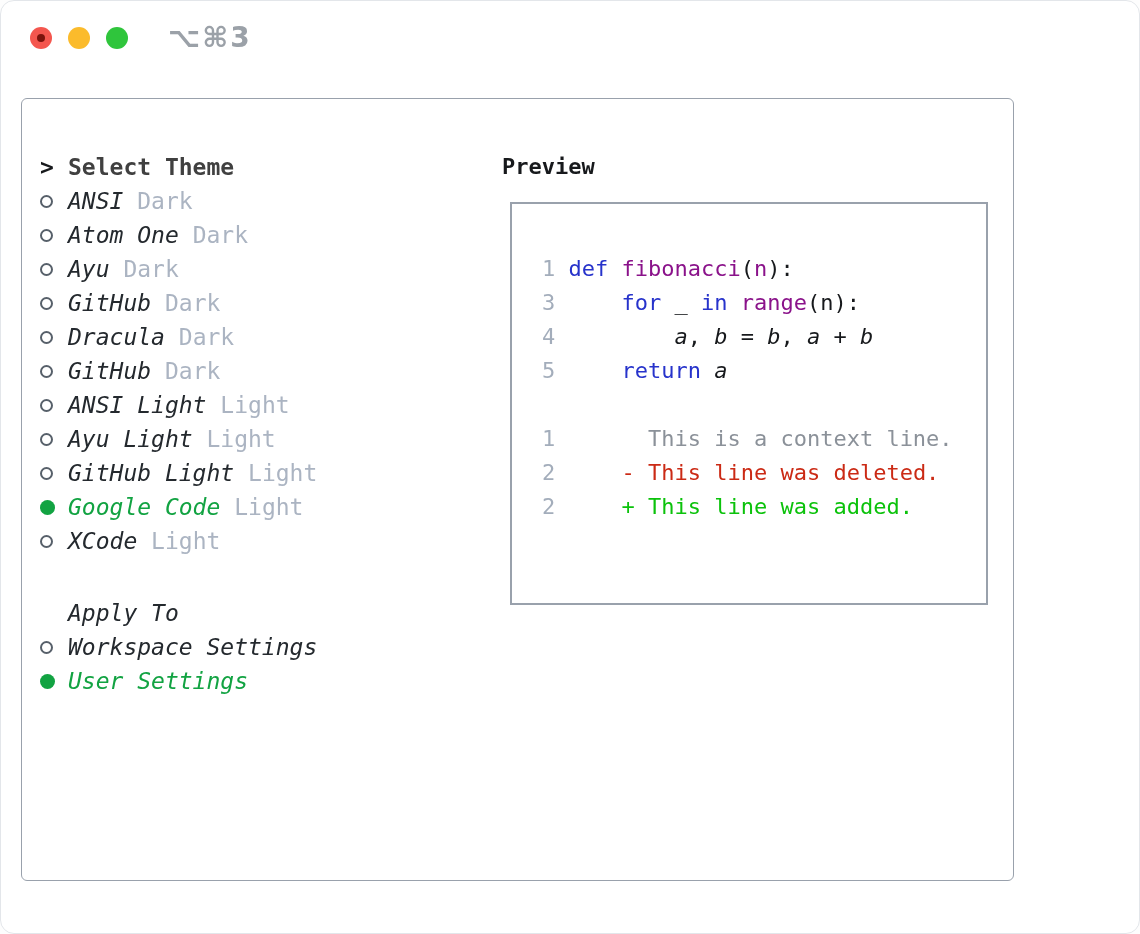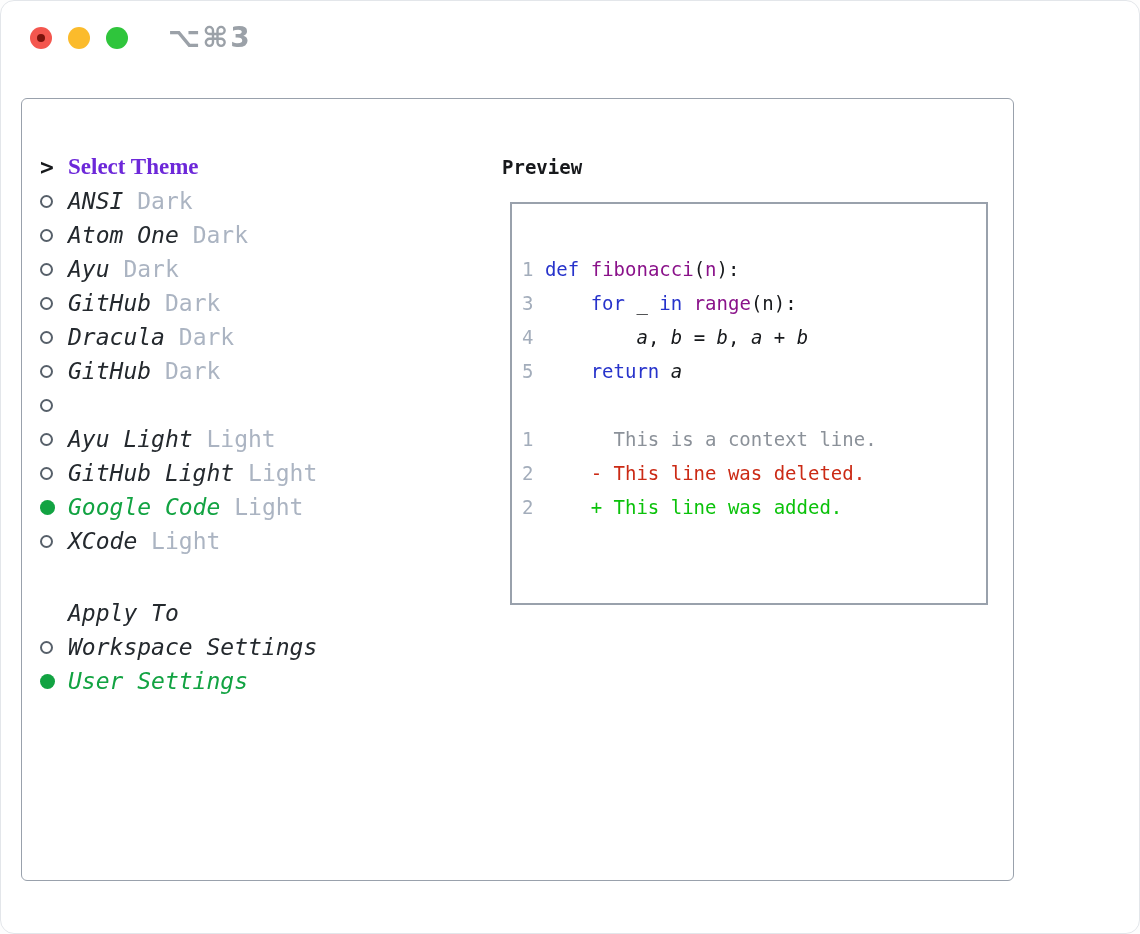--- a/index.html
+++ b/index.html
@@ -23,37 +23,37 @@
   
   .panel{
     position:absolute;left:20px;top:97px;width:993px;height:783px;
     border:1.5px solid var(--panel-border,#99a1ac);border-radius:6px;
     box-sizing:border-box;background:#fff;
   }
   .left-col{position:absolute;left:18px;top:51px;font-size:23px;line-height:34px;}
   .row{display:flex;align-items:center;height:34px;white-space:pre;}
   .marker{width:28px;flex:none;display:flex;align-items:center;}
   .caret{font-weight:bold;color:#17191c;}
-  .bold{font-weight:bold;color:#6d28d9;font-family:Liberation Serif, serif;}
+  .bold{font-weight:bold;color:#404040;}
   .row-label{color:var(--text-primary,#24292e);font-style:italic;}
   .labelwrap{white-space:pre;}
   .variant{color:var(--text-muted,#abb4c2);}
   .radio{width:13px;height:13px;border:2px solid #57606a;border-radius:50%;
          display:inline-block;box-sizing:border-box;background:transparent;}
   .radio.selected{width:15px;height:15px;border:none;
          background:var(--accent-green,#12a342);}
   .selected-name{color:var(--accent-green,#12a342);}
   .apply-section{margin-top:38px;}
   .hint{margin-top:34px;width:412px;color:var(--hint-text,#9aa4b2);}
   
-  .right-col{position:absolute;left:480px;top:51px;font-size:19px;line-height:34px;}
+  .right-col{position:absolute;left:480px;top:51px;font-size:22px;line-height:34px;}
   .preview-title{height:34px;font-weight:bold;color:#17191c;}
   .preview-box{margin-top:18px;margin-left:8px;width:478px;height:403px;
     border:2px solid var(--panel-border,#99a1ac);box-sizing:border-box;background:#fff;}
-  #preview-code{padding:48px 0 0 10px;}
+  #preview-code{padding:48px 0 0 10px;margin-left:20px;}
   .cline{height:34px;white-space:pre;}
   .ln{color:var(--line-number,#a3adbb);}
   .kw{color:var(--keyword,#2733cb);}
   .fn{color:var(--function-name,#8a128a);}
   .lit{color:var(--number-literal,#0e6a6e);}
   .var{font-style:italic;color:#17191c;}
   .plain{color:#17191c;}
   .ctx{color:var(--diff-context,#8b9199);}
   .del{color:var(--diff-deleted,#cb2a15);}
   .add{color:var(--diff-added,#0bc20b);}
@@ -80,21 +80,21 @@
         <span class="bold">Select Theme</span>
       </div>
 
       <div id="theme-list">
           <div class="row"><span class="marker"><span class="radio"></span></span><span class="labelwrap"><span class="row-label">ANSI</span> <span class="variant">Dark</span></span></div>
           <div class="row"><span class="marker"><span class="radio"></span></span><span class="labelwrap"><span class="row-label">Atom One</span> <span class="variant">Dark</span></span></div>
           <div class="row"><span class="marker"><span class="radio"></span></span><span class="labelwrap"><span class="row-label">Ayu</span> <span class="variant">Dark</span></span></div>
           <div class="row"><span class="marker"><span class="radio"></span></span><span class="labelwrap"><span class="row-label">GitHub</span> <span class="variant">Dark</span></span></div>
           <div class="row"><span class="marker"><span class="radio"></span></span><span class="labelwrap"><span class="row-label">Dracula</span> <span class="variant">Dark</span></span></div>
           <div class="row"><span class="marker"><span class="radio"></span></span><span class="labelwrap"><span class="row-label">GitHub</span> <span class="variant">Dark</span></span></div>
-          <div class="row"><span class="marker"><span class="radio"></span></span></div>
+          <div class="row"><span class="marker"><span class="radio"></span></span><span class="labelwrap"><span class="row-label">ANSI Light</span> <span class="variant">Light</span></span></div>
           <div class="row"><span class="marker"><span class="radio"></span></span><span class="labelwrap"><span class="row-label">Ayu Light</span> <span class="variant">Light</span></span></div>
           <div class="row"><span class="marker"><span class="radio"></span></span><span class="labelwrap"><span class="row-label">GitHub Light</span> <span class="variant">Light</span></span></div>
           <div class="row"><span class="marker"><span class="radio selected"></span></span><span class="labelwrap"><span class="row-label selected-name">Google Code</span> <span class="variant">Light</span></span></div>
           <div class="row"><span class="marker"><span class="radio"></span></span><span class="labelwrap"><span class="row-label">XCode</span> <span class="variant">Light</span></span></div>
         </div>
 
       <div class="apply-section">
         <div class="row">
           <span class="marker"></span>
           <span class="row-label">Apply To</span>

